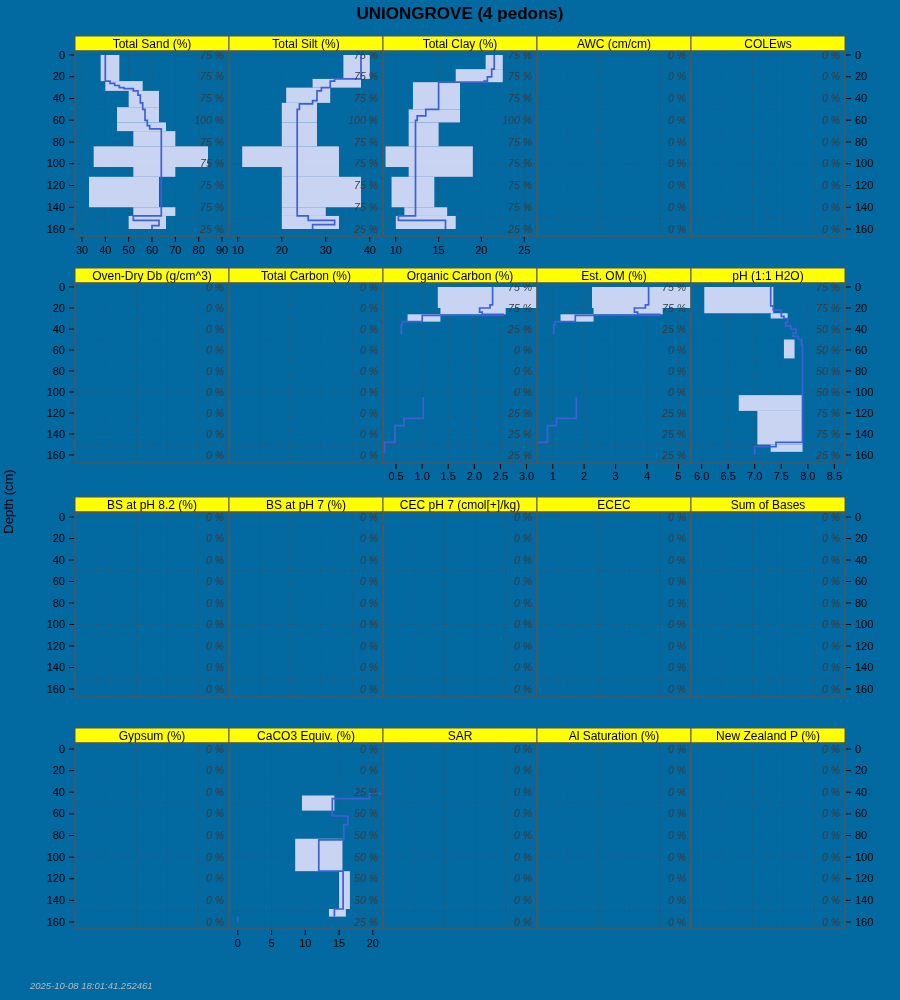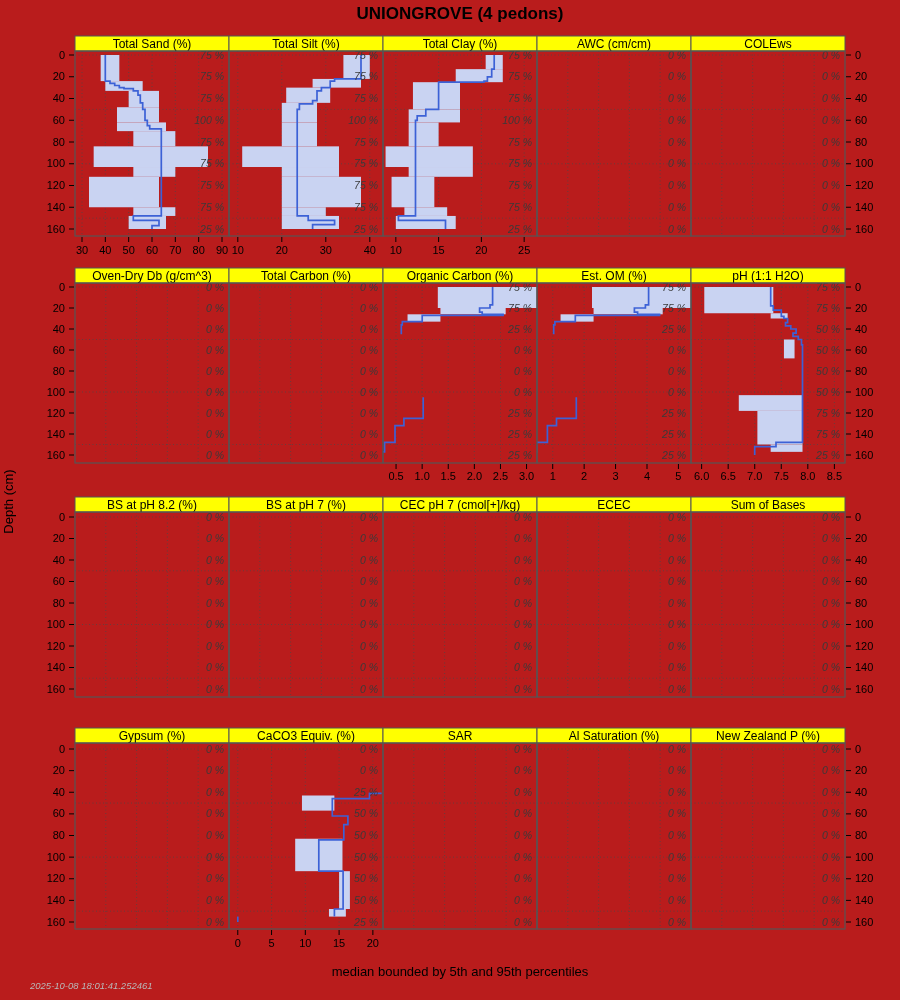--- a/index.html
+++ b/index.html
@@ -1,16 +1,16 @@
 <!DOCTYPE html>
 <html><head>
 <meta charset="utf-8">
 <style>
   html,body{margin:0;padding:0;background:#fff;}
-  #figure{position:relative;width:900px;height:1000px;background:#b91c1c;
+  #figure{position:relative;width:900px;height:1000px;background:#0369a1;
           font-family:"Liberation Sans",sans-serif;overflow:hidden;}
   #title{position:absolute;top:4px;left:75px;width:770px;text-align:center;
          font-size:17px;font-weight:bold;color:#000;}
   #ylabel{position:absolute;left:-42px;top:494px;width:100px;text-align:center;
           transform:rotate(-90deg);font-size:13px;color:#000;}
   #footer{position:absolute;top:964px;left:75px;width:770px;text-align:center;
           font-size:13px;color:#000;}
   #timestamp{position:absolute;top:980px;left:30px;font-size:9.5px;
              font-style:italic;color:#b9b9b9;}
   svg{position:absolute;top:0;left:0;}
@@ -764,15 +764,14 @@
         <text x="840" y="795.75" font-family="&quot;Liberation Sans&quot;,sans-serif" font-size="10.5px" font-style="italic" fill="#3a3a3a" text-anchor="end">0 %</text>
         <text x="840" y="817.375" font-family="&quot;Liberation Sans&quot;,sans-serif" font-size="10.5px" font-style="italic" fill="#3a3a3a" text-anchor="end">0 %</text>
         <text x="840" y="839" font-family="&quot;Liberation Sans&quot;,sans-serif" font-size="10.5px" font-style="italic" fill="#3a3a3a" text-anchor="end">0 %</text>
         <text x="840" y="860.625" font-family="&quot;Liberation Sans&quot;,sans-serif" font-size="10.5px" font-style="italic" fill="#3a3a3a" text-anchor="end">0 %</text>
         <text x="840" y="882.25" font-family="&quot;Liberation Sans&quot;,sans-serif" font-size="10.5px" font-style="italic" fill="#3a3a3a" text-anchor="end">0 %</text>
         <text x="840" y="903.875" font-family="&quot;Liberation Sans&quot;,sans-serif" font-size="10.5px" font-style="italic" fill="#3a3a3a" text-anchor="end">0 %</text>
         <text x="840" y="925.5" font-family="&quot;Liberation Sans&quot;,sans-serif" font-size="10.5px" font-style="italic" fill="#3a3a3a" text-anchor="end">0 %</text>
         <rect x="691" y="743" width="154" height="186" fill="none" stroke="#555555" stroke-width="1.2"></rect>
       </svg>
     </div>
-  <div id="footer">median bounded by 5th and 95th percentiles</div>
   <div id="timestamp" style="color: rgb(185, 185, 185);">2025-10-08 18:01:41.252461</div>
 </div>
 
 </body></html>

